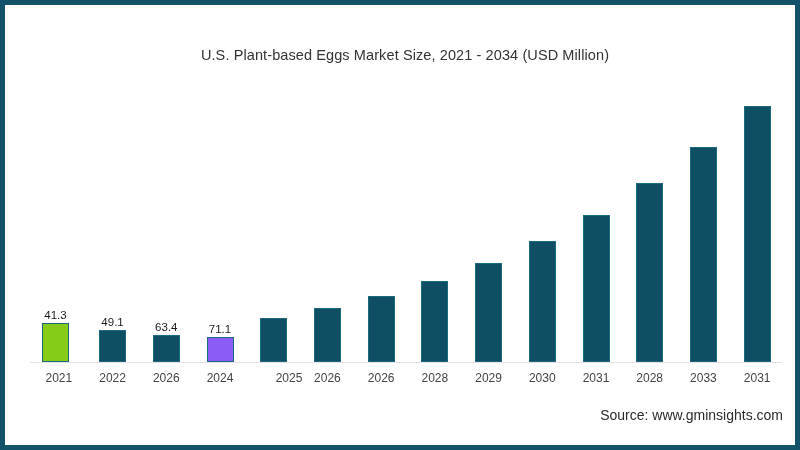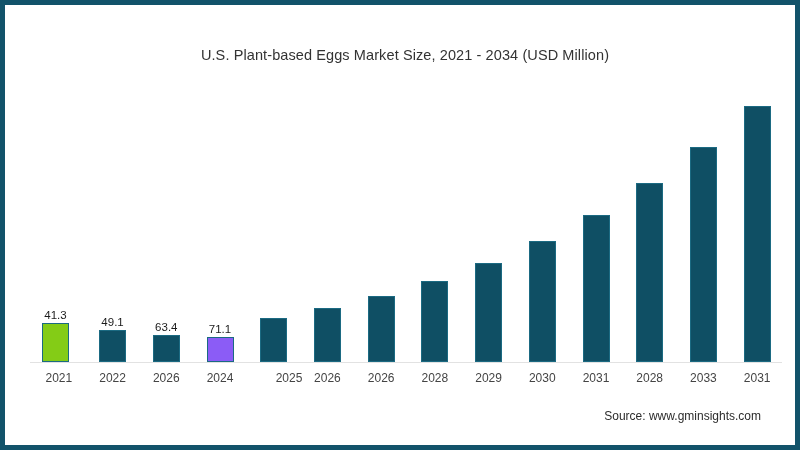--- a/index.html
+++ b/index.html
@@ -89,23 +89,23 @@
     width: 44px;
     text-align: center;
     font-size: 12px;
     color: #444444;
     white-space: nowrap;
   }
 
   
   #source-note {
     position: absolute;
-    right: 34px;
+    right: 12px;
     bottom: 22px;
-    font-size: 12px;
+    font-size: 14px;
     color: #2b2b2b;
     white-space: nowrap;
   }
 </style>
 </head>
 <body>
 
 <div id="figure">
 
   <div id="chart-title">U.S. Plant-based Eggs Market Size, 2021 - 2034 (USD Million)</div>

